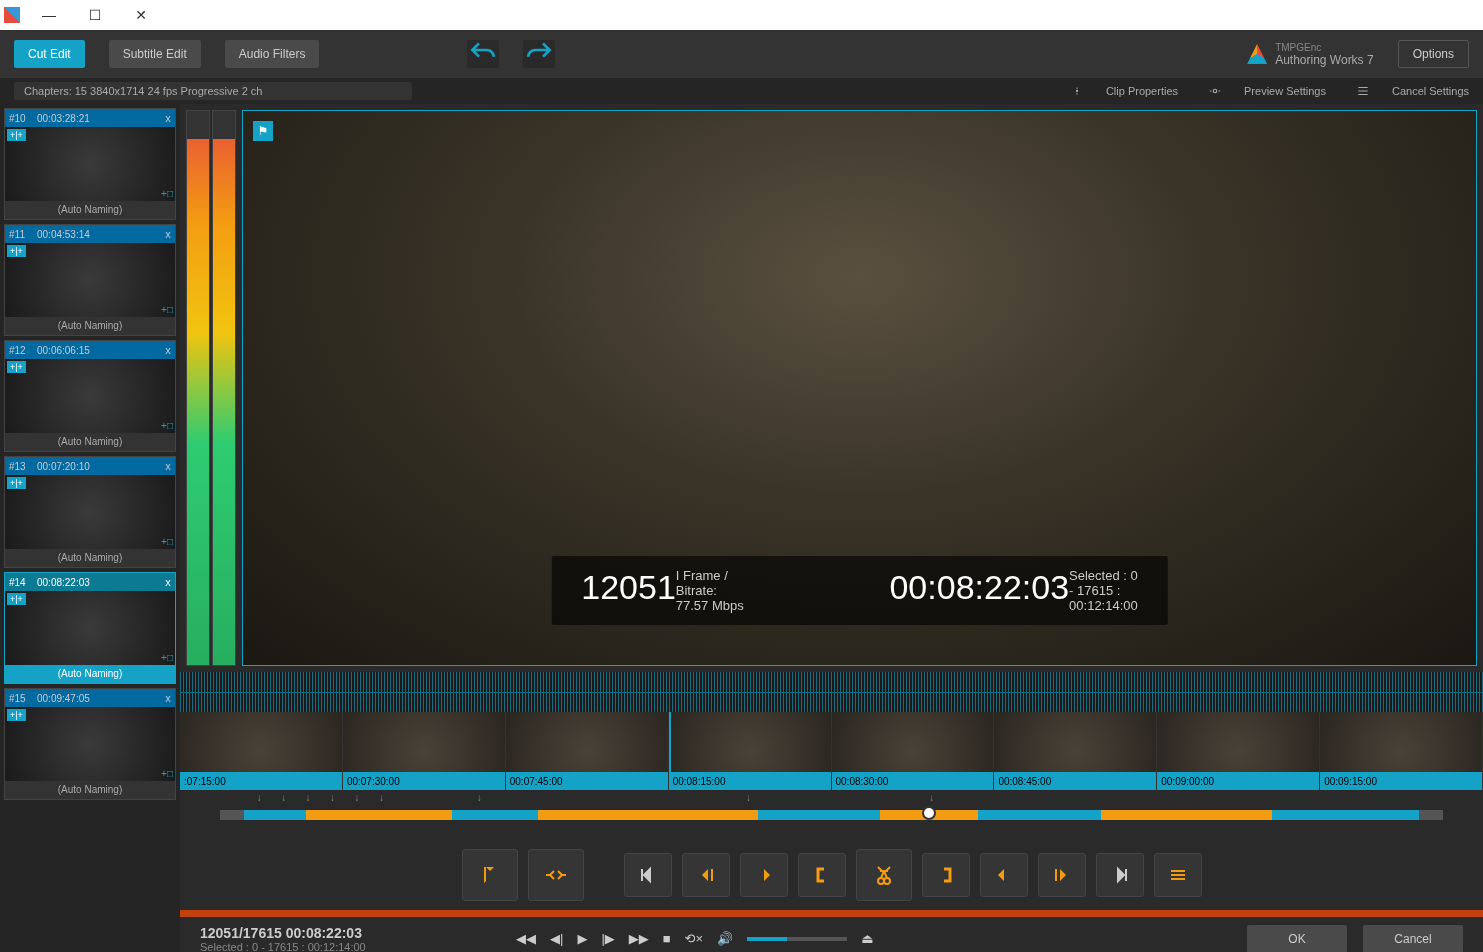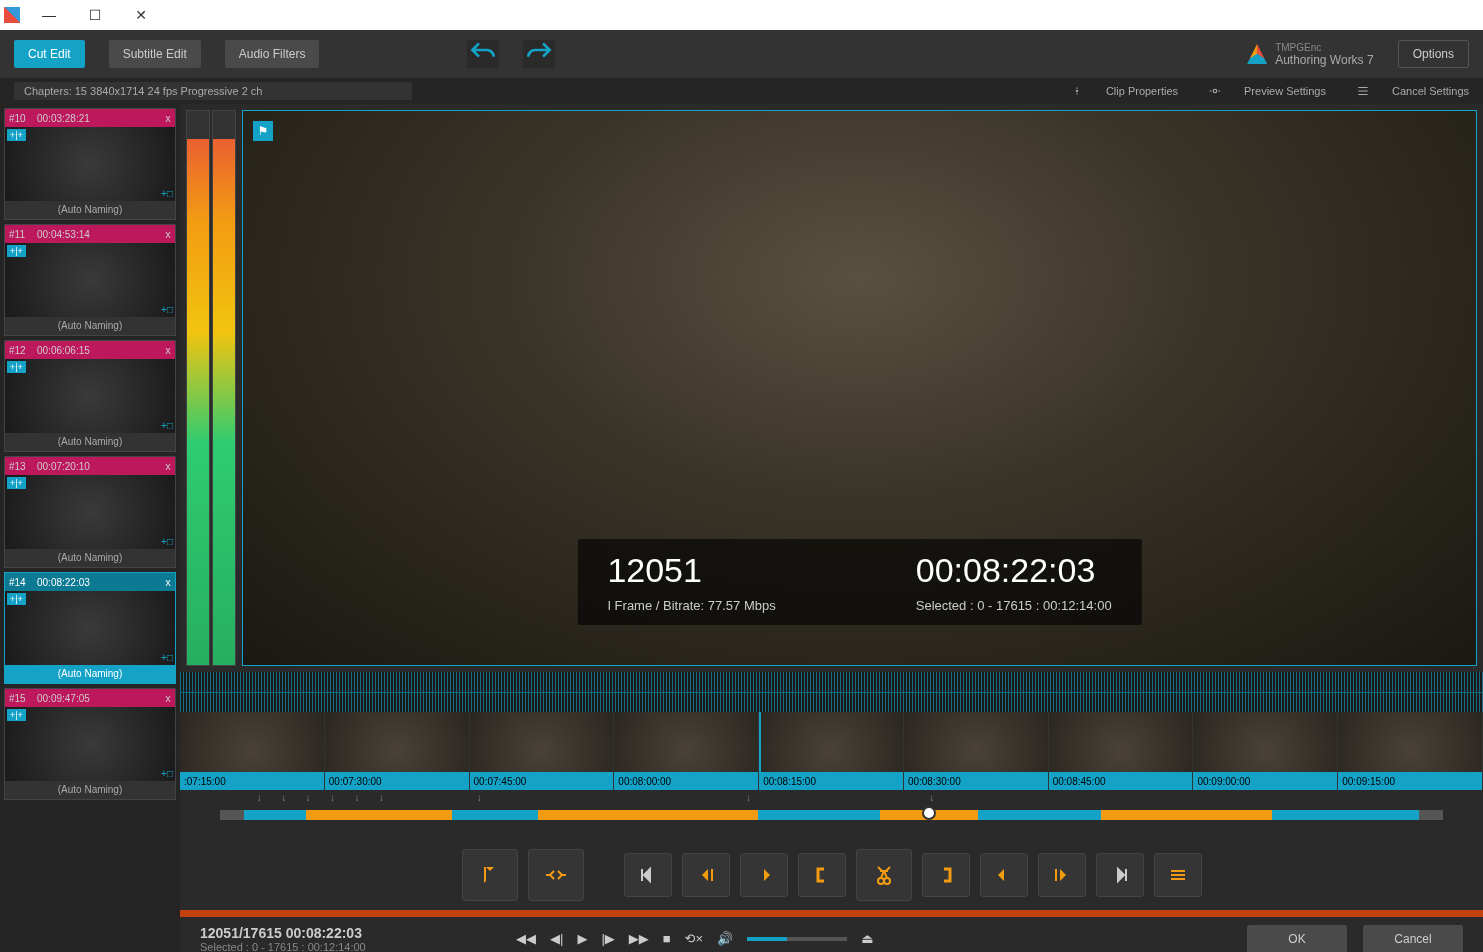--- a/index.html
+++ b/index.html
@@ -19,37 +19,37 @@
 .infobar{height:26px;background:#252525;display:flex;align-items:center;padding:0 14px;font-size:11px;color:#aaa;gap:30px}
 .infobar .chapters{background:#333;padding:3px 10px;border-radius:2px;width:398px}
 .infobar .rlink{display:flex;align-items:center;gap:22px;cursor:pointer}
 .infobar .rlink svg{width:14px;height:14px}
 .main{display:flex;height:calc(100% - 96px)}
 .sidebar{width:180px;background:#252525;overflow-y:auto;padding:4px}
 .chapter{margin-bottom:4px;background:#333;border:1px solid #444}
 .chapter.active{background:#14a3c7;border-color:#14a3c7}
 .chapter.active .chdr{background:#0d7a94;color:#fff}
 .chapter.active .cftr{color:#fff}
-.chdr{height:18px;background:#be185d;display:flex;align-items:center;font-size:10px;color:#ccc;padding:0 4px}
+.chdr{height:18px;background:#0369a1;display:flex;align-items:center;font-size:10px;color:#ccc;padding:0 4px}
 .chdr .num{width:28px}
 .chdr .tc{flex:1;text-align:left}
 .chdr .x{cursor:pointer;font-family:monospace}
 .cthumb{height:74px;background:radial-gradient(circle,#3a3a3a,#1a1a1a);position:relative}
 .cthumb .badge{position:absolute;top:2px;left:2px;background:#14a3c7;color:#fff;font-size:9px;padding:1px 3px}
 .cthumb .corner{position:absolute;bottom:2px;right:2px;color:#14a3c7;font-size:10px}
 .cftr{height:18px;text-align:center;font-size:10px;color:#aaa;line-height:18px}
 .workspace{flex:1;display:flex;flex-direction:column;background:#2a2a2a}
 .preview-area{flex:1;display:flex;padding:6px;gap:6px}
 .meters{width:50px;display:flex;gap:2px}
 .meter{flex:1;background:linear-gradient(to bottom,#e74c3c 0%,#f39c12 20%,#f1c40f 40%,#2ecc71 60%,#27ae60 100%);border:1px solid #444;position:relative}
 .meter::after{content:"";position:absolute;top:0;left:0;right:0;height:5%;background:#333}
 .preview{flex:1;border:1px solid #14a3c7;background:radial-gradient(ellipse at 50% 30%,#5a5040 0%,#3a3428 40%,#1a1812 100%);position:relative}
 .preview .flag{position:absolute;top:10px;left:10px;width:20px;height:20px;background:#14a3c7;display:flex;align-items:center;justify-content:center;color:#fff;font-size:12px}
 .overlay{position:absolute;bottom:40px;left:50%;transform:translateX(-50%);background:rgba(0,0,0,0.6);padding:12px 30px;color:#fff;display:flex;gap:140px;border-radius:2px}
-.overlay .col{display:flex;flex-direction:column;gap:8px}
+.overlay .col{display:flex;flex-direction:row;gap:0}
 .overlay .big{font-size:34px;font-weight:300}
 .overlay .small{font-size:13px;color:#ccc}
 .waveform{height:40px;background:#1a1a1a;position:relative;overflow:hidden}
 .waveform::before{content:"";position:absolute;inset:0;background:repeating-linear-gradient(90deg,#14a3c7 0 1px,transparent 1px 3px);opacity:0.6}
 .waveform::after{content:"";position:absolute;top:50%;left:0;right:0;height:1px;background:#0a6a84}
 .filmstrip{height:78px;display:flex;background:#1a1a1a}
 .fthumb{flex:1;background:radial-gradient(circle,#4a4238,#2a2620);border-right:1px solid #333;position:relative}
 .fthumb .tlabel{position:absolute;bottom:0;left:0;right:0;height:18px;background:#14a3c7;color:#000;font-size:10px;display:flex;align-items:center;padding:0 4px}
 .fthumb.mark::after{content:"";position:absolute;top:0;bottom:18px;left:0;width:2px;background:#14a3c7}
 .track{height:50px;background:#2a2a2a;padding:8px 40px;position:relative}
@@ -233,23 +233,20 @@
     <div class="filmstrip" id="filmstrip">
         <div class="fthumb">
           <div class="tlabel">:07:15:00</div>
         </div>
         <div class="fthumb">
           <div class="tlabel">00:07:30:00</div>
         </div>
         <div class="fthumb">
           <div class="tlabel">00:07:45:00</div>
         </div>
-        <div class="fthumb">
-          <div class="tlabel">00:08:00:00</div>
-        </div>
         <div class="fthumb mark">
           <div class="tlabel">00:08:15:00</div>
         </div>
         <div class="fthumb">
           <div class="tlabel">00:08:30:00</div>
         </div>
         <div class="fthumb">
           <div class="tlabel">00:08:45:00</div>
         </div>
         <div class="fthumb">

